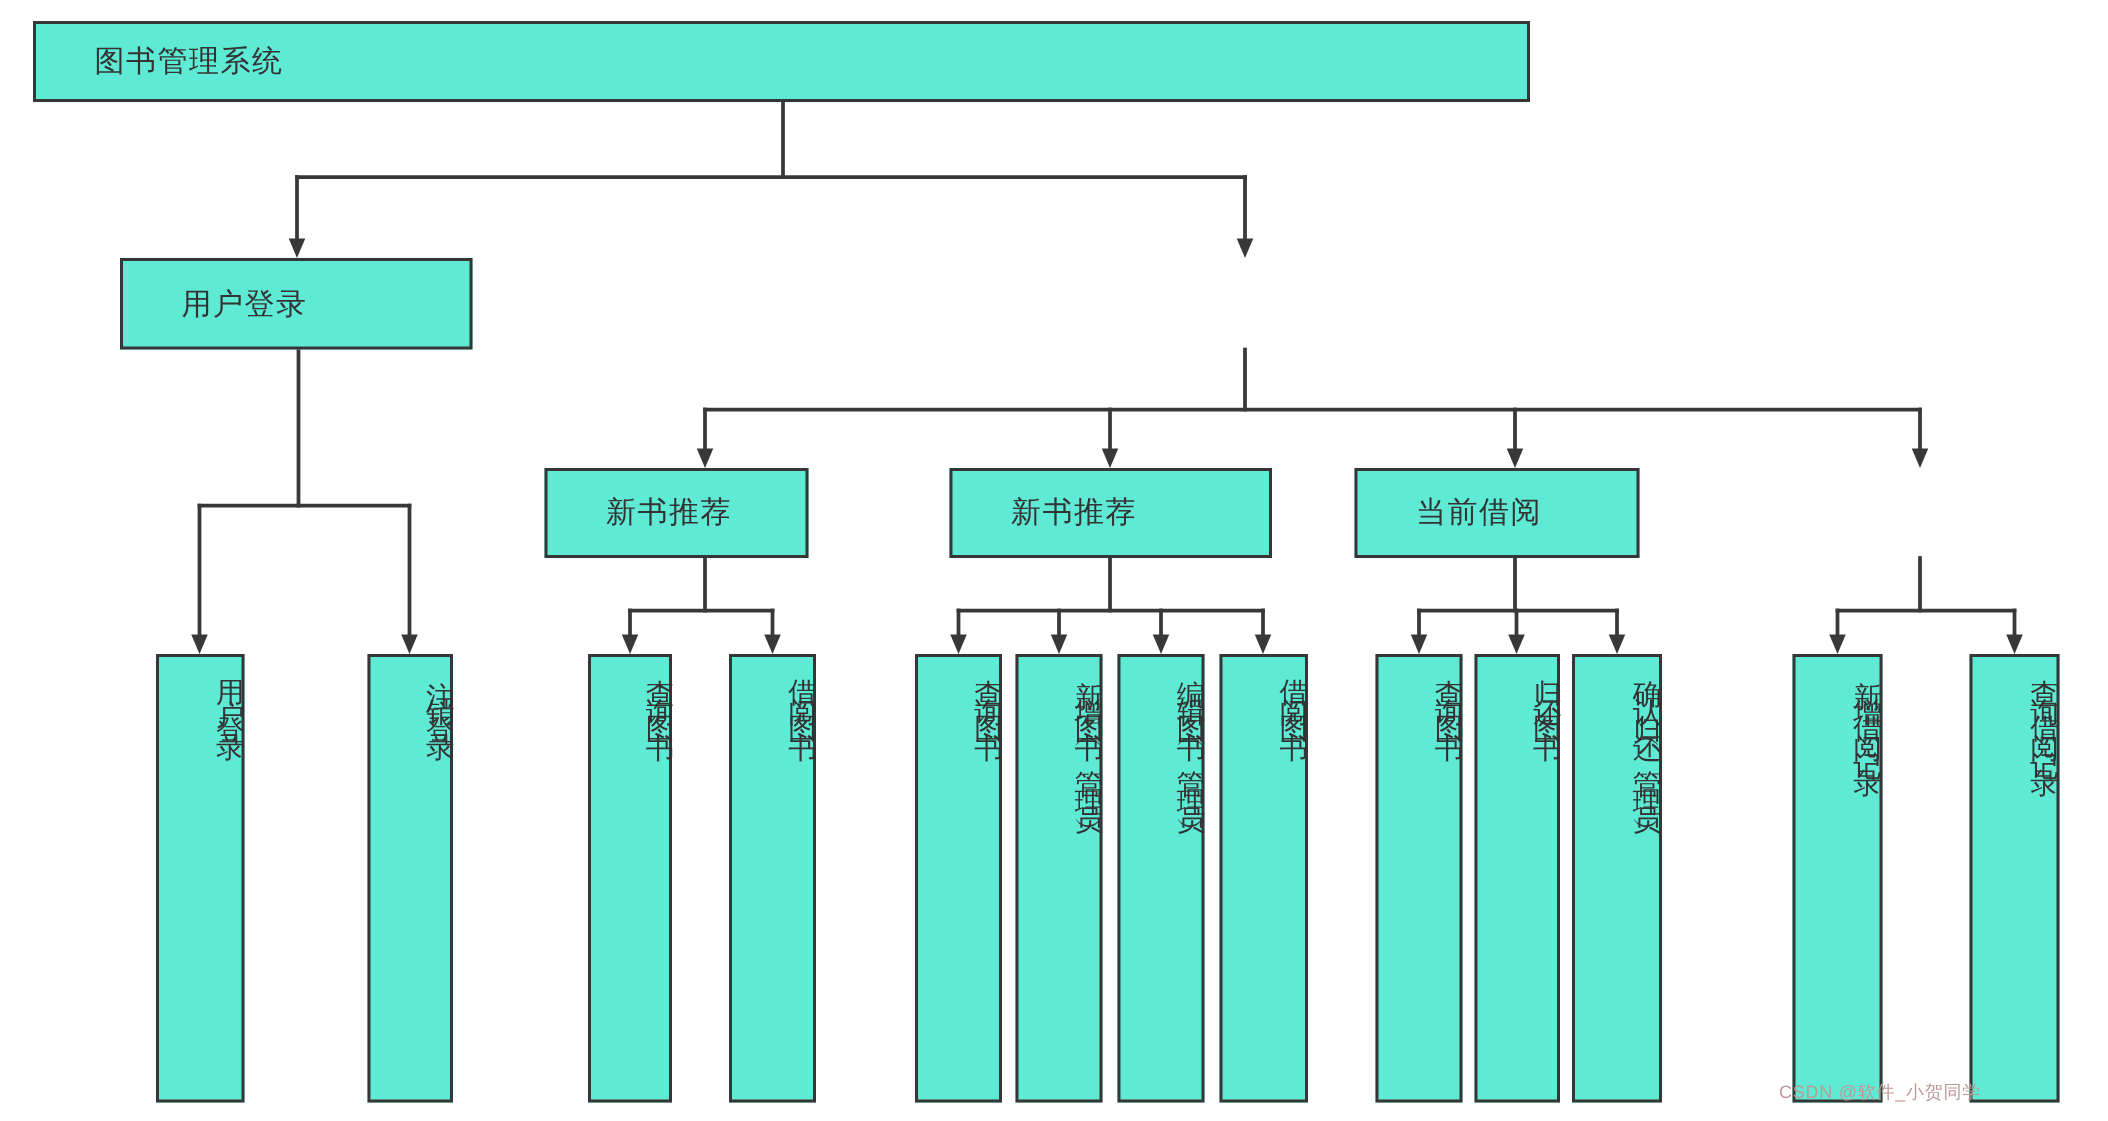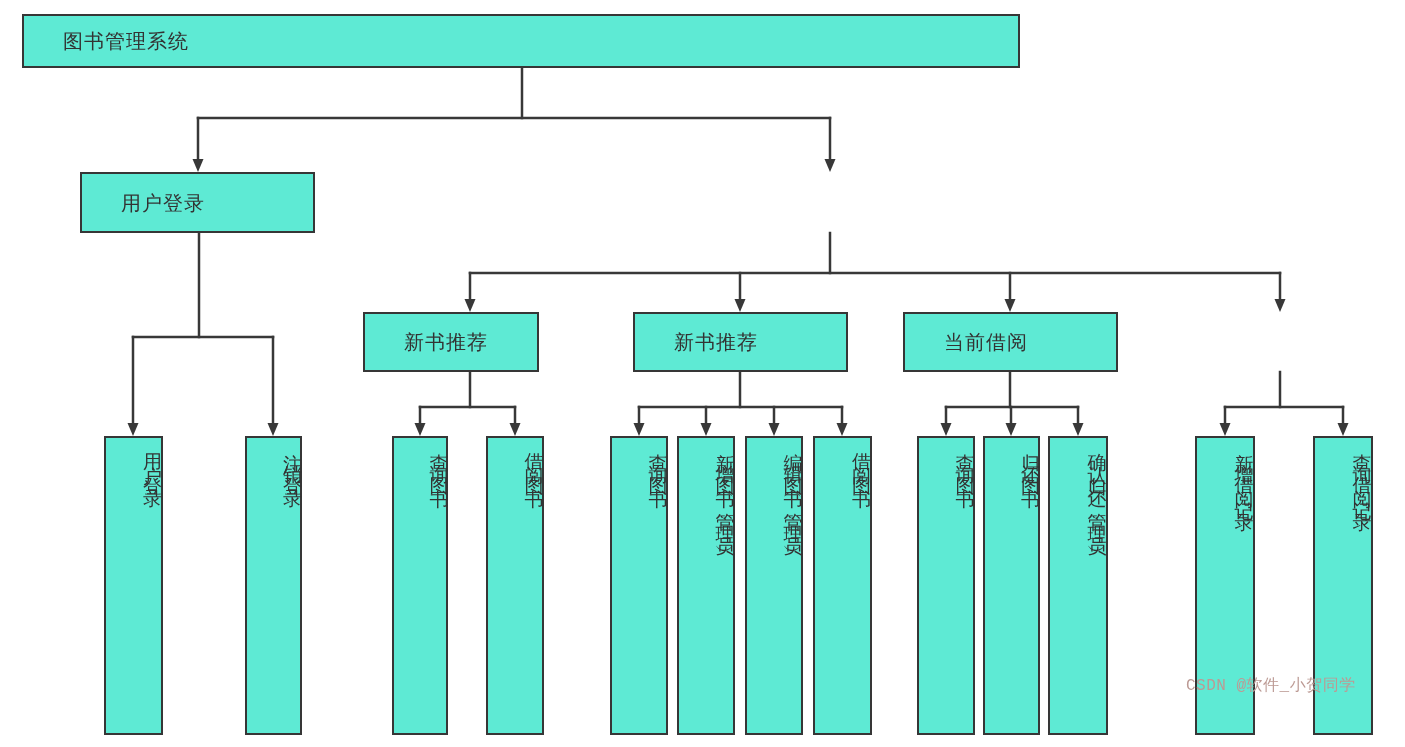--- a/index.html
+++ b/index.html
@@ -37,27 +37,26 @@
     padding-left: 39px;
   }
   .vbox {
     writing-mode: vertical-rl;
     letter-spacing: 12px;
     font-size: 19px;
   }
   .watermark {
     position: absolute;
     left: 1186px;
-    top: 675px;
-    font-size: 16px;
+    top: 720px;
+    font-size: 12px;
     color: #bc9a94;
     letter-spacing: 0.5px;
     white-space: nowrap;
     z-index: 10;
-    font-family: Liberation Mono, monospace;
   }
 </style>
 </head>
 <body>
 
 <div class="canvas">
 
   <svg class="connectors" viewBox="0 0 1405 747">
     <g stroke="#383838" stroke-width="2.5" fill="none" stroke-linecap="square">
 
@@ -131,21 +130,21 @@
   <div class="box" style="left:80px; top:172px; width:235px; height:61px;">
     <span>用户登录</span>
   </div>
 
   <div class="box" style="left:363px; top:312px; width:176px; height:60px;">
     <span>新书推荐</span>
   </div>
   <div class="box" style="left:633px; top:312px; width:215px; height:60px;">
     <span>新书推荐</span>
   </div>
-  <div class="box" style="left:903px; top:312px; width:215px; height:60px;">
+  <div class="box" style="left:903px; top:312px; width:190px; height:60px;">
     <span>当前借阅</span>
   </div>
 
   <div class="box vbox" style="left:104px; top:436px; width:59px; height:299px;">
     <span>用户登录</span>
   </div>
   <div class="box vbox" style="left:245px; top:436px; width:57px; height:299px;">
     <span>注销登录</span>
   </div>
 

